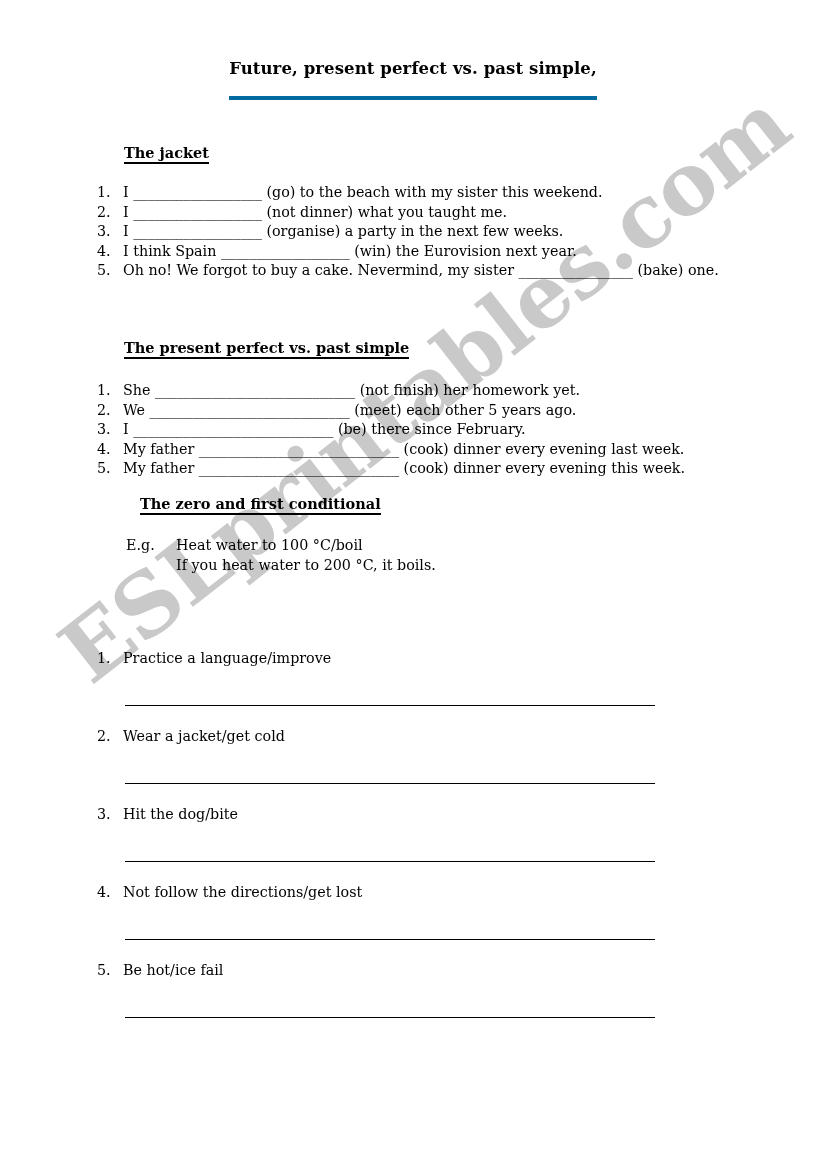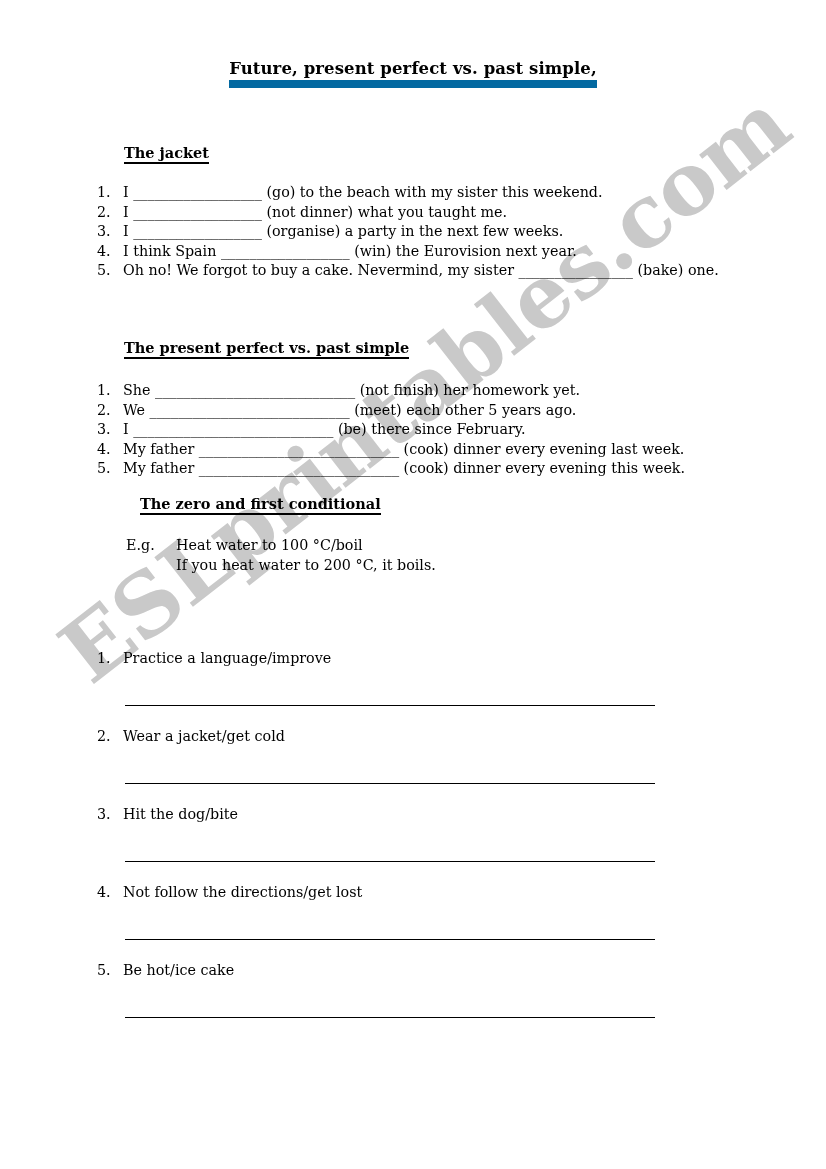--- a/index.html
+++ b/index.html
@@ -56,22 +56,22 @@
     top: 58px;
     width: 826px;
     text-align: center;
   }
   .title-line {
     font-weight: bold;
     font-size: 16.5px;
     line-height: 22px;
     letter-spacing: 0.1px;
     display: inline-block;
-    border-bottom: 8px solid #0369a1;
-    padding-bottom: 0px;
+    border-bottom: 4px solid #0369a1;
+    padding-bottom: 16px;
     margin-bottom: 1px;
   }
 
   .section-heading {
     position: absolute;
     font-weight: bold;
     font-size: 14.5px;
     line-height: 18px;
     display: inline-block;
     border-bottom: 2px solid #000;
@@ -234,17 +234,17 @@
   <div class="answer-rule" style="top:861px;"></div>
 
   <div class="prow" style="top:883px;">
     <span class="qnum">4.</span>
     <span class="qtext">Not follow the directions/get lost</span>
   </div>
   <div class="answer-rule" style="top:939px;"></div>
 
   <div class="prow" style="top:961px;">
     <span class="qnum">5.</span>
-    <span class="qtext">Be hot/ice cake</span>
+    <span class="qtext">Be hot/ice fail</span>
   </div>
   <div class="answer-rule" style="top:1017px;"></div>
 
 </div>
 
 </body></html>

